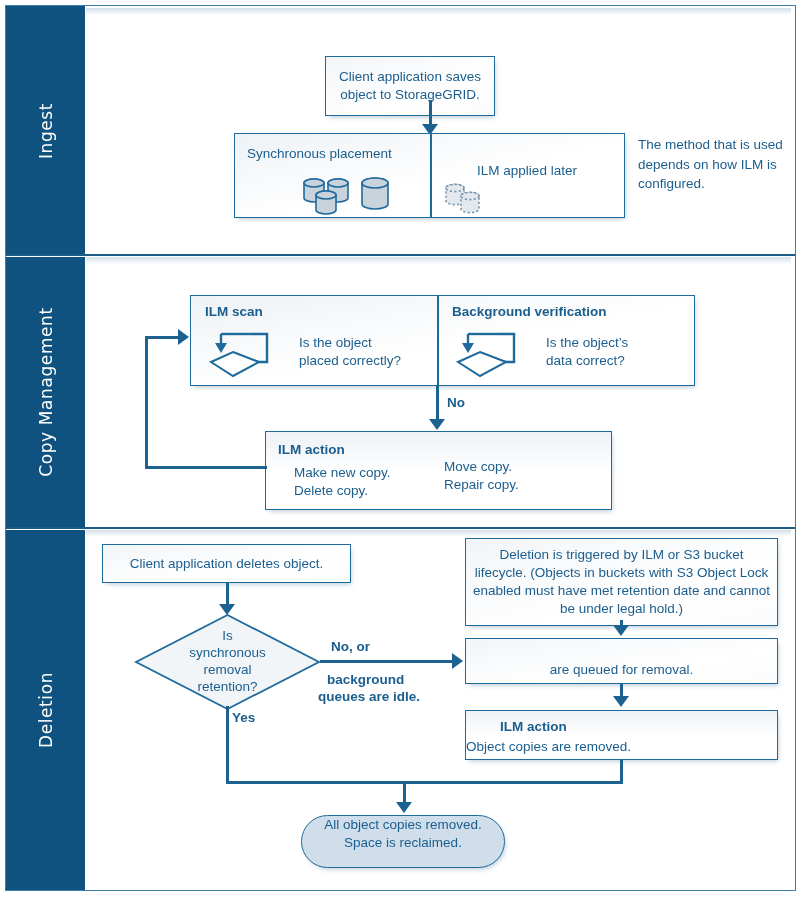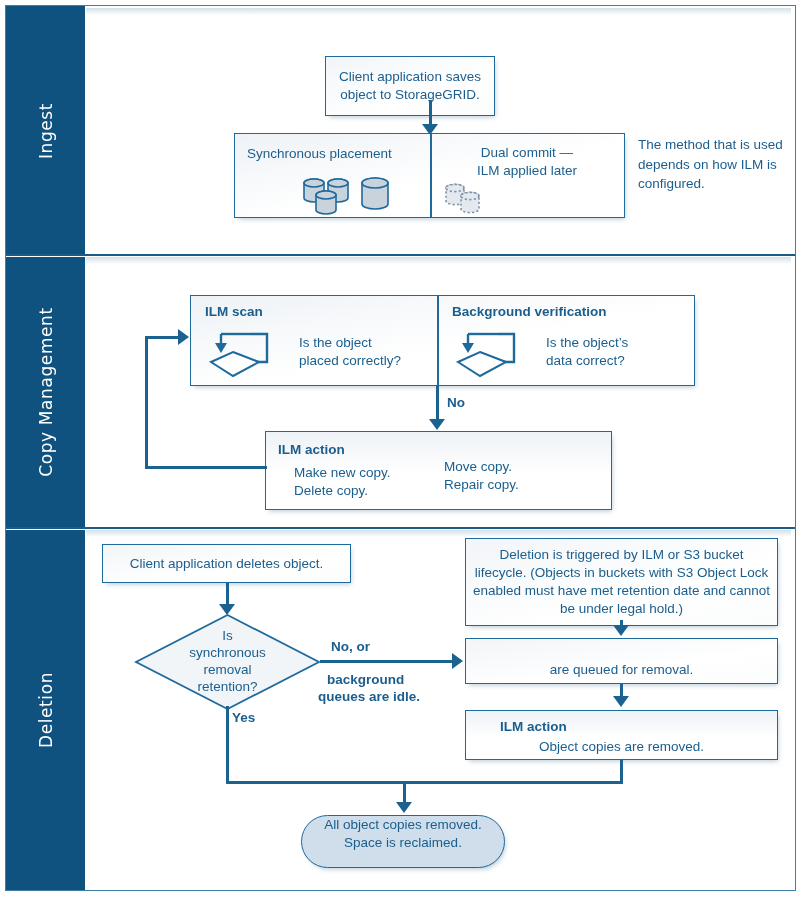--- a/index.html
+++ b/index.html
@@ -166,21 +166,20 @@
             <path d="M15 19 a10 4 0 0 1 20 0 v15 a10 4 0 0 1 -20 0 z"></path>
             <ellipse cx="25" cy="19" rx="10" ry="4"></ellipse>
             <path d="M61 7 a13 5 0 0 1 26 0 v21 a13 5 0 0 1 -26 0 z"></path>
             <ellipse cx="74" cy="7" rx="13" ry="5"></ellipse>
           </g>
         </svg>
       </div>
     </div>
 
     <div class="pane" style="width:195px;">
-      <div class="pane-text" style="left:0;right:0;top:10px;text-align:center;">Dual commit —</div>
       <div class="pane-text" style="left:0;right:0;top:28px;text-align:center;">ILM applied later</div>
       <div class="icon" style="left:14px;top:48px;">
         <svg width="64" height="36" viewBox="0 0 64 36">
           <g fill="#e3e9ef" stroke="#7d93a8" stroke-width="1.6" stroke-dasharray="2.2 2.2">
             <path d="M2 6 a9 3.6 0 0 1 18 0 v13 a9 3.6 0 0 1 -18 0 z"></path>
             <ellipse cx="11" cy="6" rx="9" ry="3.6"></ellipse>
             <path d="M17 14 a9 3.6 0 0 1 18 0 v13 a9 3.6 0 0 1 -18 0 z"></path>
             <ellipse cx="26" cy="14" rx="9" ry="3.6"></ellipse>
           </g>
         </svg>
@@ -307,21 +306,21 @@
       <span>are queued for removal.</span>
     </span>
   </div>
 
   <div class="ln lnv" style="left:620px;top:684px;height:14px;"></div>
   <div class="arrow-d" style="left:613px;top:696px;"></div>
 
   <div class="box plainfill" style="left:465px;top:710px;width:313px;height:50px;justify-content:flex-start;align-items:flex-start;">
     <div style="position:relative;width:100%;height:100%;">
       <div class="pane-title" style="left:34px;top:7px;">ILM action</div>
-      <div class="pane-text" style="left:0;right:0;top:27px;text-align:center;">Object copies are removed.</div>
+      <div class="pane-text" style="left:0;right:0;top:27px;text-align:left;">Object copies are removed.</div>
     </div>
   </div>
 
   <div class="ln lnv" style="left:620px;top:760px;height:24px;"></div>
   <div class="ln lnh" style="left:403px;top:781px;width:220px;"></div>
   <div class="ln lnv" style="left:403px;top:781px;height:24px;"></div>
   <div class="arrow-d" style="left:396px;top:802px;"></div>
 
   <div class="rounded" style="left:301px;top:815px;width:204px;height:53px;">
     <span>

